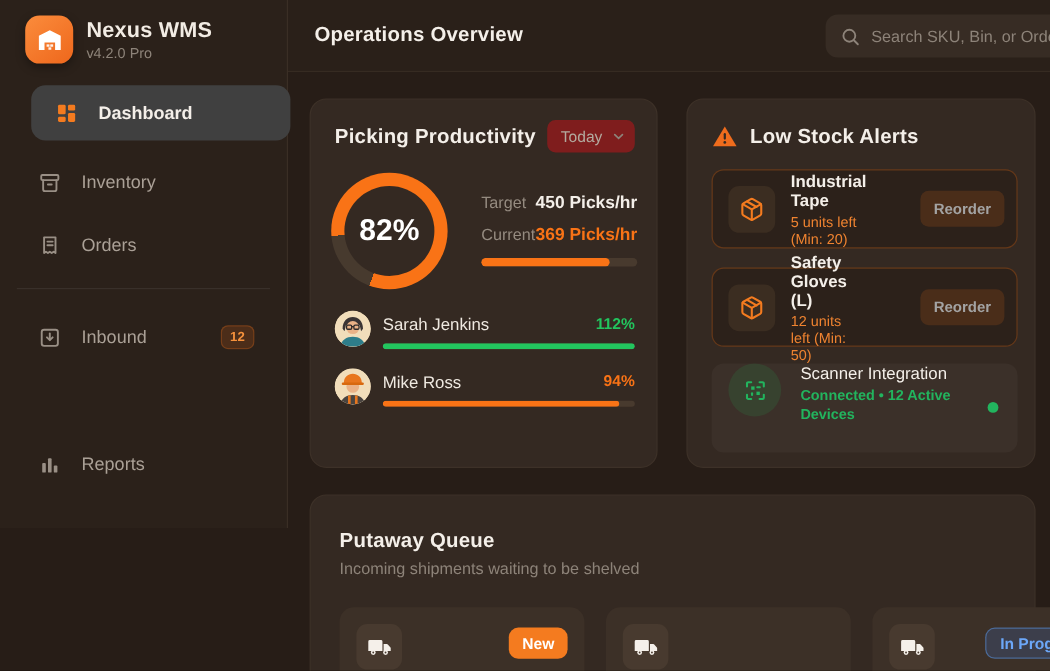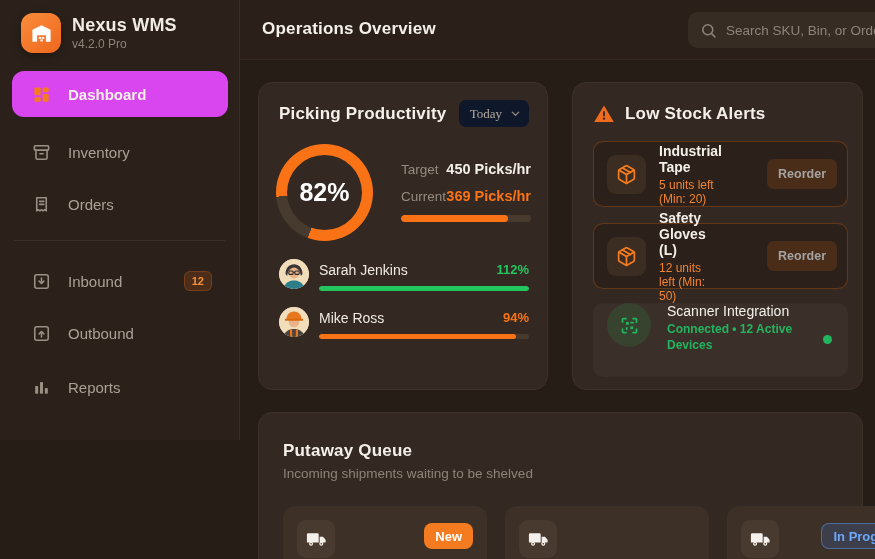--- a/index.html
+++ b/index.html
@@ -14,21 +14,21 @@
     background:#2b211a; border-right:1px solid #3a2e25; }
   .logo-box { position:absolute; left:21px; top:13px; width:40px; height:40px;
     border-radius:12px; background:linear-gradient(140deg,#fb8c3c,#ee671c);
     display:flex; align-items:center; justify-content:center;
     box-shadow:0 3px 8px rgba(0,0,0,.35); }
   .brand-title { position:absolute; left:72px; top:15px; font-size:18px; font-weight:bold; letter-spacing:.2px; }
   .brand-sub { position:absolute; left:72px; top:37px; font-size:12px; color:#8d8379; }
   .nav-item { position:absolute; left:12px; width:216px; height:46px; border-radius:12px;
     display:flex; align-items:center; padding-left:20px; gap:17px; cursor:pointer; }
   .nav-item .lbl { font-size:15px; color:#aaa096; }
-  .nav-item.active { background:#d946ef; }
+  .nav-item.active { background:#404040;margin-left:14px; }
   .nav-item.active .lbl { color:#f4efe9; font-weight:bold; }
   .nav-badge { position:absolute; right:16px; top:13px; padding:3px 7px; border-radius:6px;
     background:rgba(249,115,22,.16); border:1px solid rgba(249,115,22,.25);
     color:#f5913c; font-size:11px; font-weight:bold; }
   .nav-divider { position:absolute; left:14px; right:14px; top:240px; height:1px; background:rgba(255,255,255,.07); }
   
   #header { position:absolute; left:240px; right:0; top:0; height:60px;
     background:#2a2019; border-bottom:1px solid #362b22; }
   #page-title { position:absolute; left:22px; top:19px; font-size:17px; font-weight:bold; letter-spacing:.2px; }
   .searchbar { position:absolute; left:448px; top:12px; width:230px; height:36px; border-radius:10px;
@@ -38,21 +38,21 @@
   .searchbar input::placeholder { color:#8d8379; }
   
   .card { position:absolute; background:#342922; border:1px solid #3d3128; border-radius:14px;padding-left:44px; }
   #card-picking { left:258px; top:82px; width:290px; height:308px; }
   #card-alerts  { left:572px; top:82px; width:291px; height:308px; }
   #card-putaway { left:258px; top:412px; width:605px; height:200px; }
   .card-title { font-size:17px; font-weight:bold; letter-spacing:.2px; color:#f4efe9; }
   
   #picking-title { position:absolute; left:20px; top:21px; }
   .select { position:absolute; right:18px; top:17px; height:27px; padding:0 8px 0 11px; border-radius:7px;
-    background:#0f172a; display:flex; align-items:center; gap:8px; cursor:pointer;font-family:Liberation Serif, serif; }
+    background:#7f1d1d; display:flex; align-items:center; gap:8px; cursor:pointer; }
   .select .val { font-size:13px; color:#b3a99e; }
   .donut { position:absolute; left:17px; top:61px; width:97px; height:97px; border-radius:50%; }
   .donut-hole { position:absolute; inset:11px; border-radius:50%; background:#342922;
     display:flex; align-items:center; justify-content:center; }
   .donut-hole span { font-size:25px; font-weight:bold; color:#fff; }
   .kpi { position:absolute; left:142px; width:130px; display:flex; justify-content:space-between; align-items:baseline; }
   .kpi .k { font-size:13.5px; color:#958b80; }
   .kpi .v { font-size:14.5px; font-weight:bold; color:#f4efe9; }
   .kpi .v.orange { color:#f97316; }
   .track { background:#483a2e; border-radius:4px; overflow:hidden; position:absolute; }
@@ -162,30 +162,20 @@
         <svg width="19" height="19" viewBox="0 0 24 24" fill="none" stroke="#998f85" stroke-width="2" stroke-linecap="round" stroke-linejoin="round">
           <rect x="3.5" y="3.5" width="17" height="17" rx="2.5"></rect>
             <path d="M12 7.5v6.5"></path>
             <path d="M9 11.5l3 3 3-3"></path>
         </svg>
       </span>
       <span class="lbl">Inbound</span>
       <span class="nav-badge">12</span>
     </div>
 
-    <div class="nav-item" style="top:310px">
-      <span>
-        <svg width="19" height="19" viewBox="0 0 24 24" fill="none" stroke="#998f85" stroke-width="2" stroke-linecap="round" stroke-linejoin="round">
-          <rect x="3.5" y="3.5" width="17" height="17" rx="2.5"></rect>
-            <path d="M12 16.5V10"></path>
-            <path d="M9 12.5l3-3 3 3"></path>
-        </svg>
-      </span>
-      <span class="lbl">Outbound</span>
-    </div>
 
     <div class="nav-item" style="top:364px">
       <span>
         <svg width="19" height="19" viewBox="0 0 24 24" fill="#998f85">
           <rect x="4" y="10" width="3.8" height="10" rx="1"></rect>
             <rect x="10.1" y="5" width="3.8" height="15" rx="1"></rect>
             <rect x="16.2" y="12.5" width="3.8" height="7.5" rx="1"></rect>
         </svg>
       </span>
       <span class="lbl">Reports</span>

